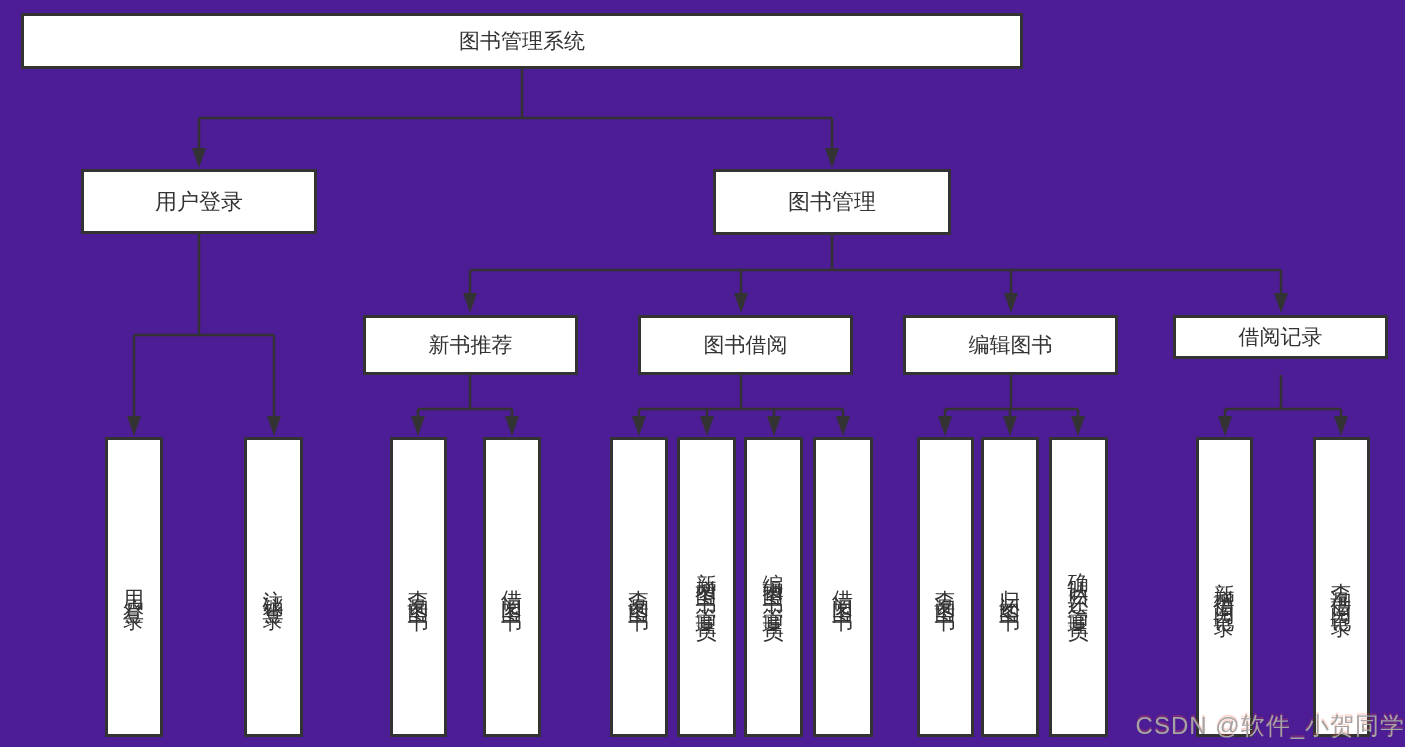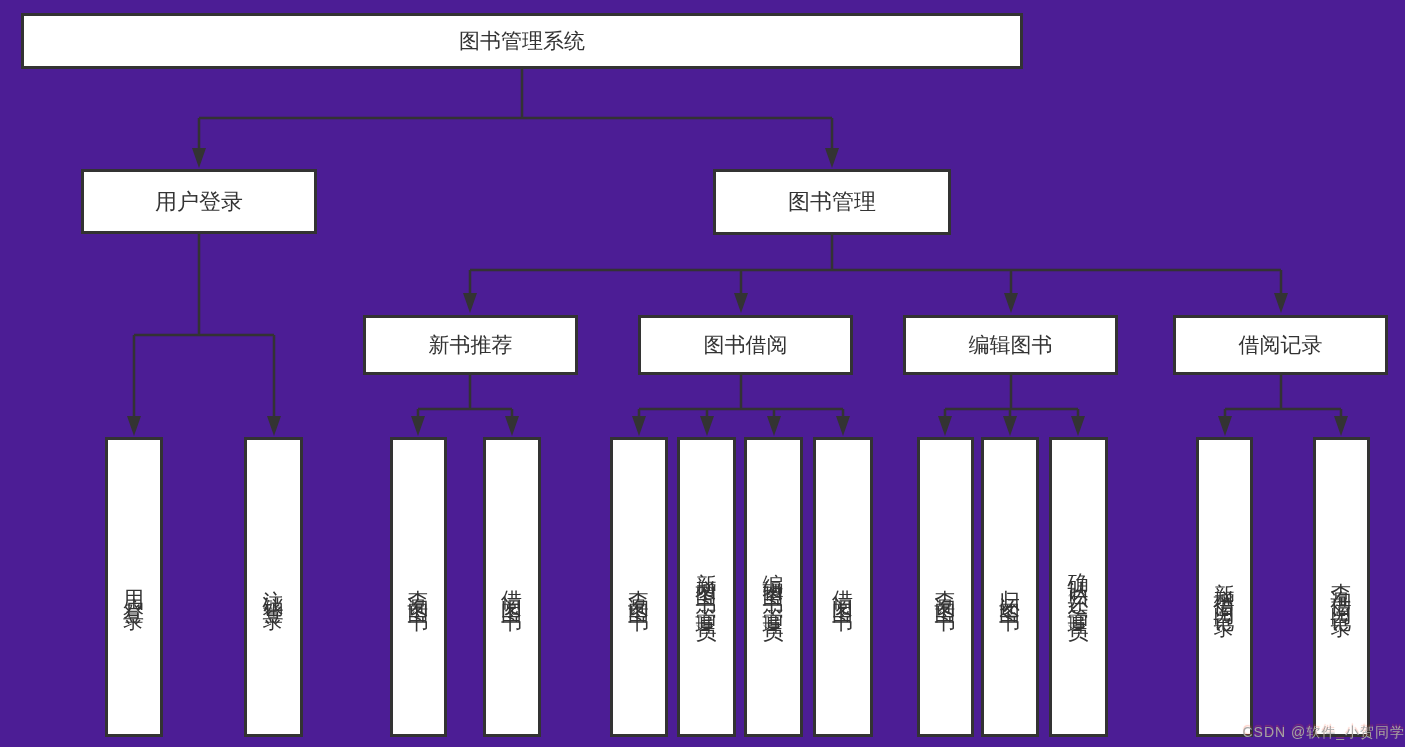--- a/index.html
+++ b/index.html
@@ -17,21 +17,21 @@
   .h1{font-size:21px;}
   .h2{font-size:22px;}
   .h3{font-size:21px;}
   .v{
     writing-mode:vertical-rl;text-orientation:mixed;
     font-size:21px;letter-spacing:7px;line-height:1;
   }
   .v .lbl{white-space:normal;}
   .watermark{
     position:absolute;right:6px;bottom:5px;z-index:5;
-    font-size:14px;color:#a4a4a4;letter-spacing:1px;
+    font-size:24px;color:#a4a4a4;letter-spacing:1px;
     text-shadow:0 -2px 1px rgba(252,85,49,0.30);
     white-space:nowrap;
   }
 </style>
 </head>
 <body>
 
 <div class="canvas">
 
   <svg class="wires" viewBox="0 0 1405 747">
@@ -110,21 +110,21 @@
 
   <div class="box h3" style="left:363px;top:315px;width:215px;height:60px">
     <span class="lbl">新书推荐</span>
   </div>
   <div class="box h3" style="left:638px;top:315px;width:215px;height:60px">
     <span class="lbl">图书借阅</span>
   </div>
   <div class="box h3" style="left:903px;top:315px;width:215px;height:60px">
     <span class="lbl">编辑图书</span>
   </div>
-  <div class="box h3" style="left:1173px;top:315px;width:215px;height:60px">
+  <div class="box h3" style="left:1173px;top:315px;width:215px;height:44px">
     <span class="lbl">借阅记录</span>
   </div>
 
   <div class="box v" style="left:105px;top:437px;width:58px;height:300px">
     <span class="lbl">用户登录</span>
   </div>
   <div class="box v" style="left:244px;top:437px;width:59px;height:300px">
     <span class="lbl">注销登录</span>
   </div>
 

